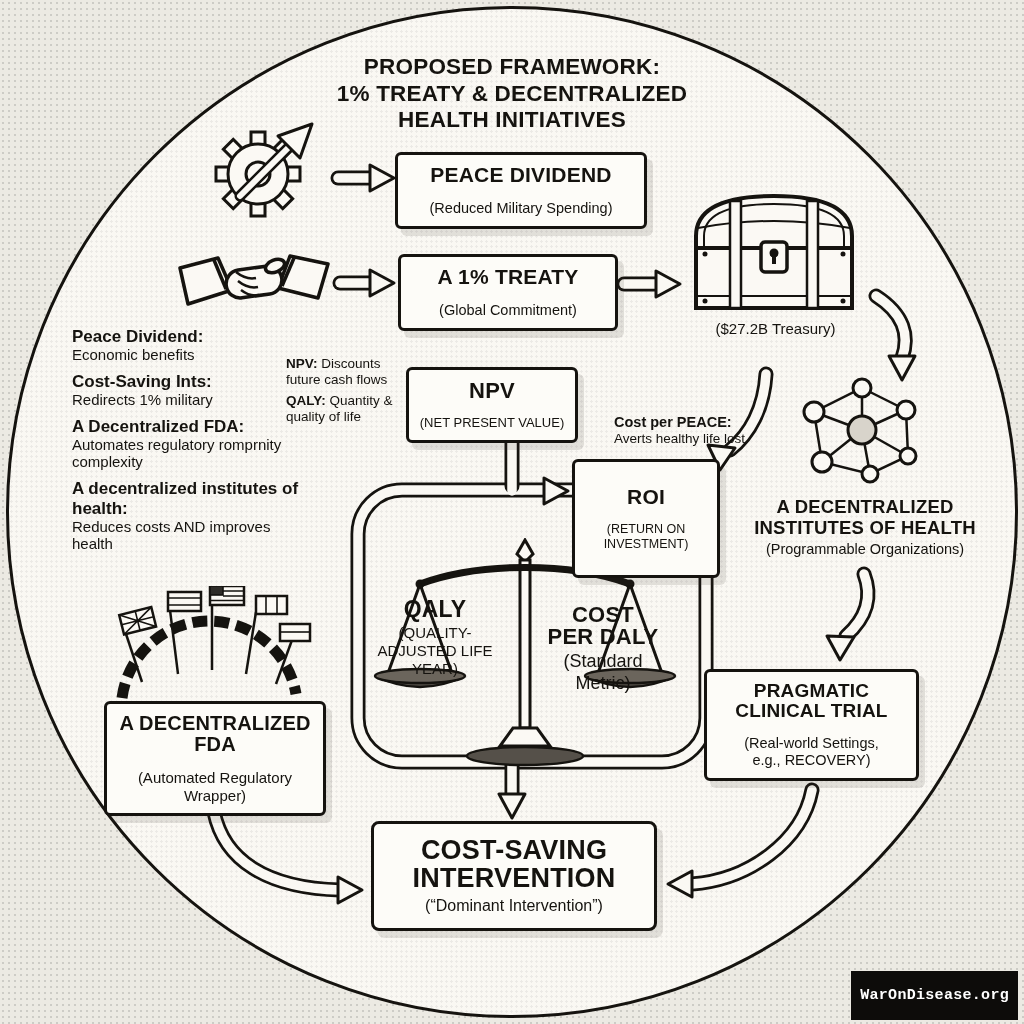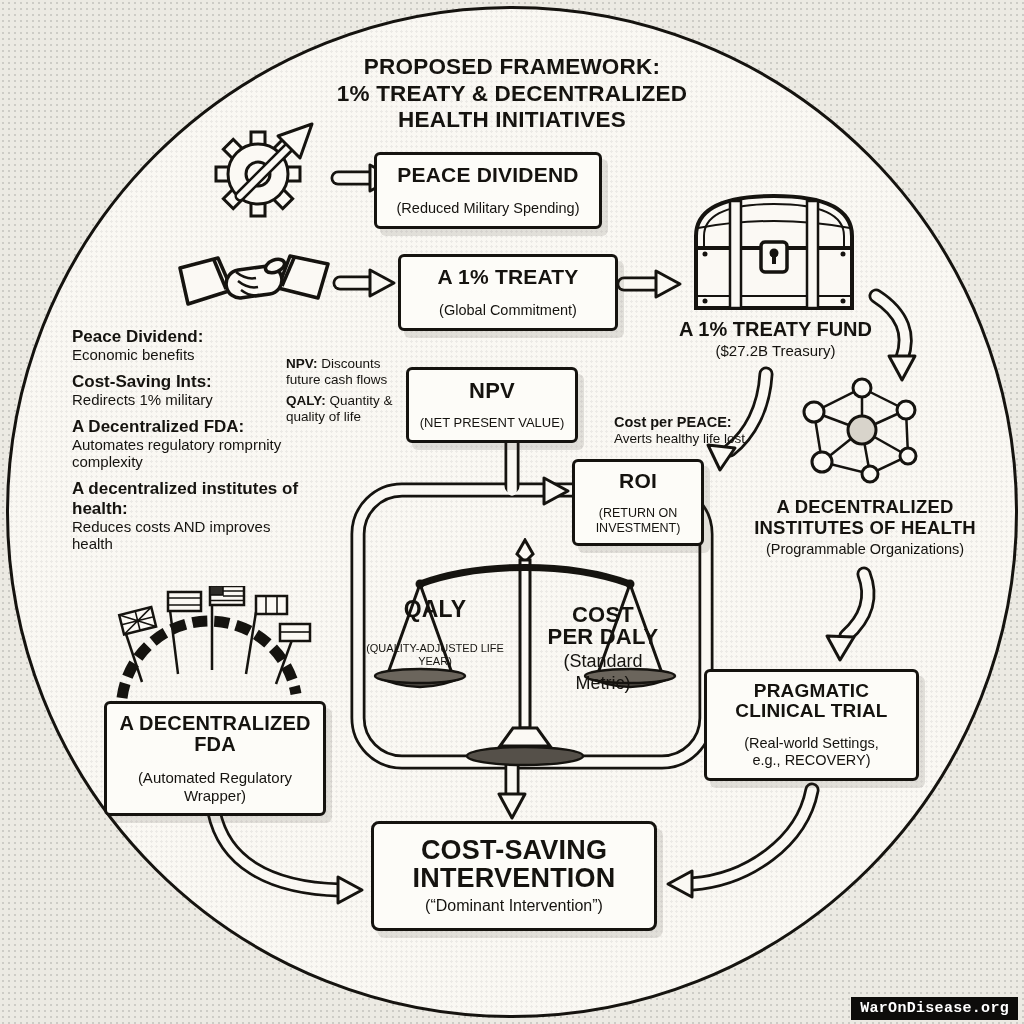--- a/index.html
+++ b/index.html
@@ -44,29 +44,29 @@
   .legend-item { margin-bottom:9px; }
   .legend-term { display:block; font-weight:bold; font-size:17px; line-height:1.12; }
   .legend-desc { display:block; font-size:15px; line-height:1.14; }
   .npv-note { text-align:left; font-size:13.5px; line-height:1.22; }
   .npv-note p { margin-bottom:4px; }
   .daly-note { font-size:13.5px; line-height:1.2; }
   .daly-note .blk { display:block; }
   .daly-note b { font-size:14.5px; }
   .metric-title { font-weight:bold; font-size:23px; line-height:1.0; letter-spacing:.2px; }
   .metric-title2 { font-weight:bold; font-size:22px; line-height:1.0; letter-spacing:.2px; }
-  .metric-sub { font-size:11px; line-height:1.2; margin-top:21px; }
+  .metric-sub { font-size:15px; line-height:1.2; margin-top:3px; }
   .metric-sub2 { font-size:18px; line-height:1.2; margin-top:3px; }
   .pipe-o { fill:none; stroke:#15130f; stroke-width:15; stroke-linecap:round; stroke-linejoin:round; }
   .pipe-i { fill:none; stroke:#faf8f3; stroke-width:9.5; stroke-linecap:round; stroke-linejoin:round; }
   .head   { fill:#faf8f3; stroke:#15130f; stroke-width:3; stroke-linejoin:round; }
   .site-badge {
     position:absolute; right:6px; bottom:4px; background:#0d0c0a; color:#fff;
     font-family:"Liberation Mono", monospace; font-weight:bold; font-size:15px;
-    padding:3px 9px; letter-spacing:.3px;
+    padding:16px 9px; letter-spacing:.3px;
   }
 </style>
 </head>
 <body>
 
 <div class="scene">
 
   <div class="circle-frame"></div>
 
   <svg class="abs" style="left:0;top:0" width="1024" height="1024" viewBox="0 0 1024 1024">
@@ -258,32 +258,31 @@
       <ellipse cx="155" cy="218" rx="58" ry="9" fill="#555049" stroke-width="2.5"></ellipse>
     </g>
   </svg>
 
   <div class="abs title" style="left:292px;top:54px;width:440px">
     <div>PROPOSED FRAMEWORK:</div>
     <div>1% TREATY &amp; DECENTRALIZED</div>
     <div>HEALTH INITIATIVES</div>
   </div>
 
-  <div class="box" style="left:374px;top:152px;width:228px">
+  <div class="box" style="left:395px;top:152px;width:252px">
     <div class="node-title">PEACE DIVIDEND</div>
     <div class="node-sub">(Reduced Military Spending)</div>
   </div>
 
   <div class="box" style="left:398px;top:254px;width:220px">
     <div class="node-title">A 1% TREATY</div>
     <div class="node-sub">(Global Commitment)</div>
   </div>
 
   <div class="label" style="left:658px;top:318px;width:235px">
-    <div class="fund-title">A 1% TREATY FUND</div>
     <div class="fund-sub">($27.2B Treasury)</div>
   </div>
 
   <div class="abs" style="left:72px;top:327px;width:235px">
     <div class="legend-item">
       <span class="legend-term">Peace Dividend:</span>
       <span class="legend-desc">Economic benefits</span>
     </div>
     <div class="legend-item">
       <span class="legend-term">Cost-Saving Ints:</span>
@@ -307,21 +306,21 @@
   <div class="box" style="left:406px;top:367px;width:172px">
     <div class="node-title" style="font-size:22px">NPV</div>
     <div class="node-sub" style="font-size:13px">(NET PRESENT VALUE)</div>
   </div>
 
   <div class="abs daly-note" style="left:614px;top:414px;width:160px">
     <b class="blk">Cost per PEACE:</b>
     <span class="blk">Averts healthy life lost</span>
   </div>
 
-  <div class="box" style="left:572px;top:459px;width:132px;padding:8px 6px">
+  <div class="box" style="left:572px;top:459px;width:148px;padding:24px 6px">
     <div class="node-title">ROI</div>
     <div class="node-sub" style="font-size:12.5px">(RETURN ON INVESTMENT)</div>
   </div>
 
   <div class="label" style="left:733px;top:497px;width:264px">
     <div class="label-title">A DECENTRALIZED</div>
     <div class="label-title">INSTITUTES OF HEALTH</div>
     <div class="label-sub">(Programmable Organizations)</div>
   </div>
 

